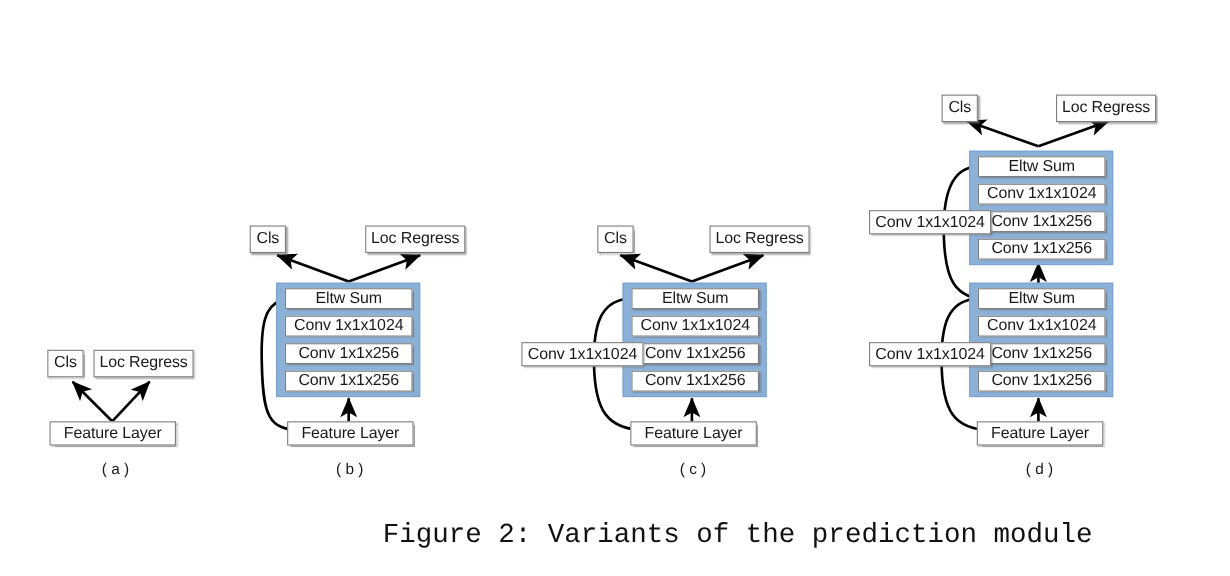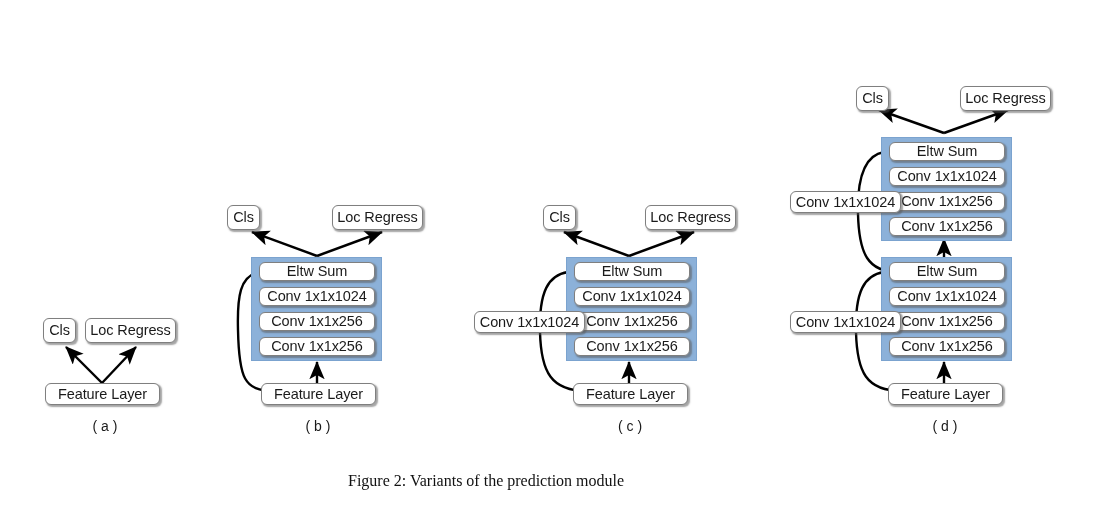--- a/index.html
+++ b/index.html
@@ -33,34 +33,34 @@
   .panel-label{
     position:absolute;
     font-size:14px;
     color:#1a1a1a;
     text-align:center;
     white-space:nowrap;
   }
   
   .fig-caption{
     position:absolute;
-    font-family:Liberation Serif, serif;
-    font-size:16px;
+    font-family:Liberation Mono, monospace;
+    font-size:25px;
     color:#111111;
     white-space:nowrap;
   }
   svg.overlay{
     position:absolute;
     left:0;top:0;
     width:1118px;height:524px;
     pointer-events:none;
   }
   svg.under{z-index:1;}
   .node,.bluebox,.panel-label,.fig-caption{z-index:2;}
-  .node{z-index:4;border-radius:6px;}
+  .node{z-index:4;}
   .sidenode{z-index:6;}
 </style>
 </head>
 <body>
 
 <div id="stage">
 
   <svg class="overlay under" viewBox="0 0 1118 524">
     <defs>
       <marker id="ah" markerWidth="9" markerHeight="9" refX="7.2" refY="3.2" orient="auto" markerUnits="strokeWidth">

